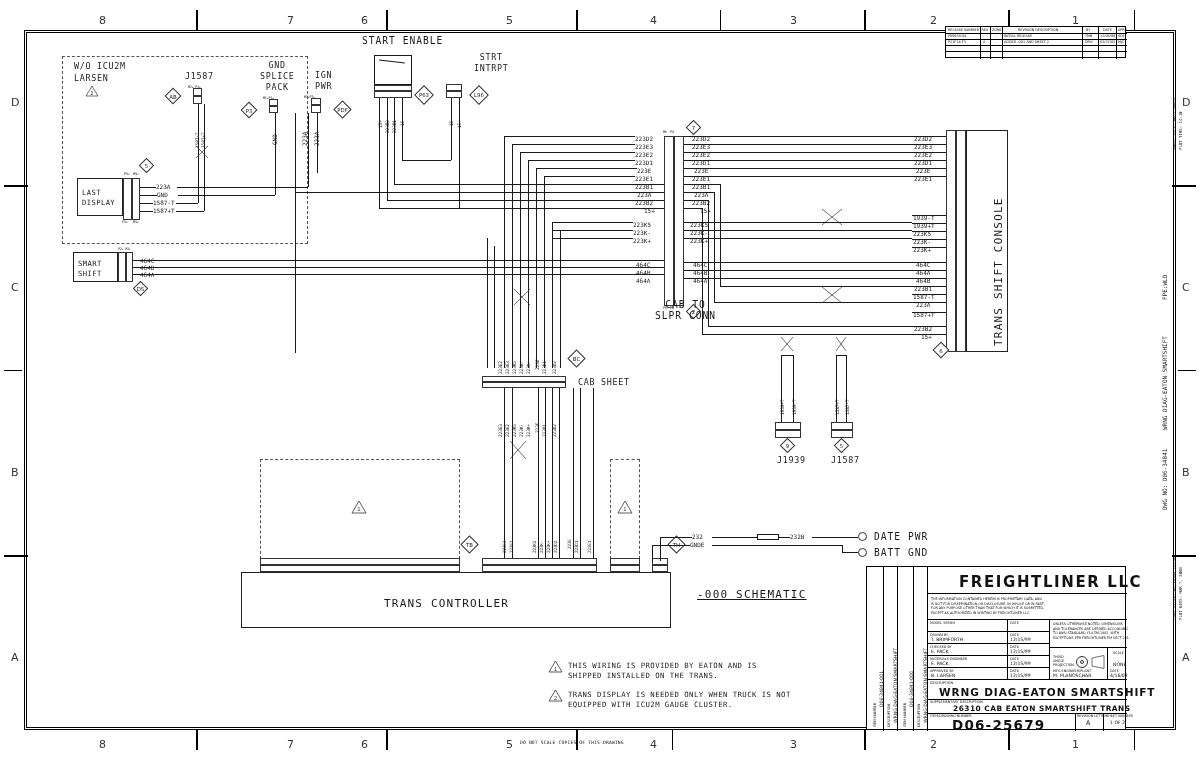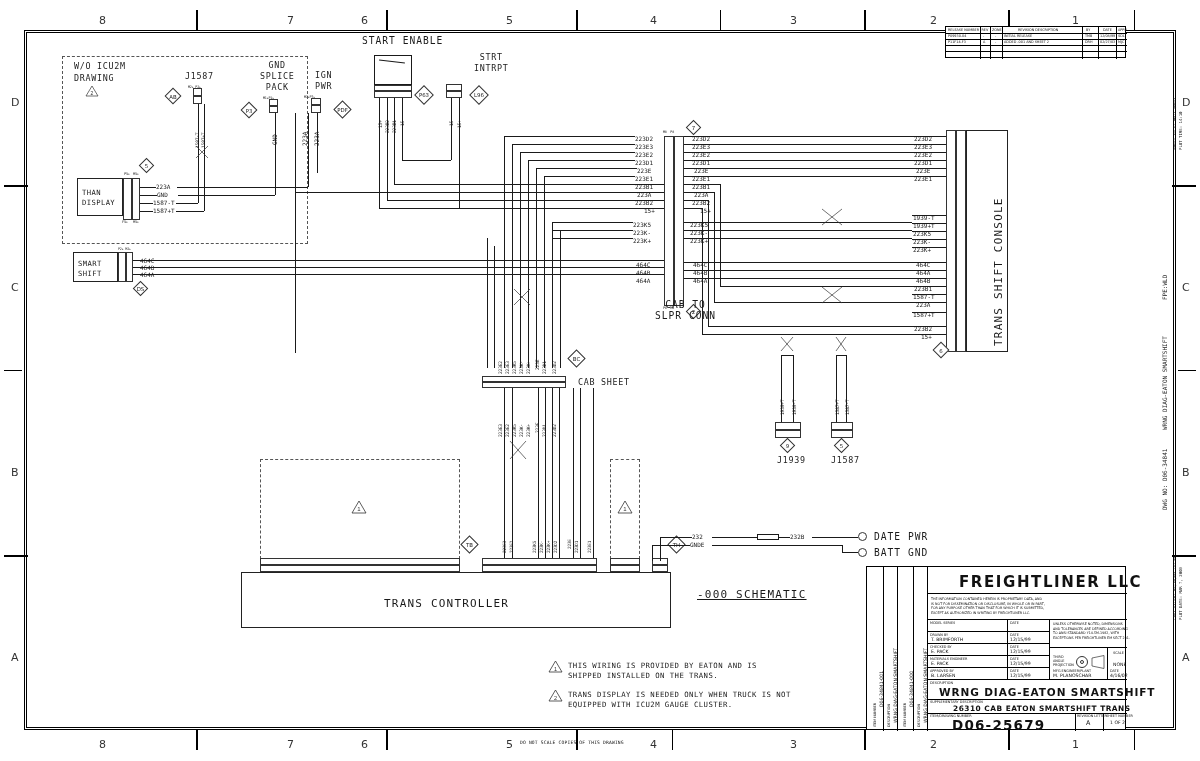--- a/index.html
+++ b/index.html
@@ -172,30 +172,30 @@
     <div class="rvt" style="left:37px;top:13.4px;">A</div>
     <div class="rvt" style="left:49px;top:13.4px;">-</div>
     <div class="rvt" style="left:58px;top:13.4px;">ADDED -001 AND SHEET 2</div>
     <div class="rvt" style="left:139px;top:13.4px;">DRH</div>
     <div class="rvt" style="left:154px;top:13.4px;">02/27/03</div>
     <div class="rvt" style="left:172px;top:13.4px;">MJC</div>
   </div>
 
   <div class="dash" style="left:62px;top:56px;width:246px;height:188px;"></div>
   <div class="t lbl8" style="left:74px;top:60px;line-height:12px;">W/O ICU2M
-DRAWING</div>
+LARSEN</div>
   <div class="warn" style="left:85px;top:85px;">
     <svg width="14" height="12" viewBox="0 0 14 12">
         <polygon points="7,1 13,11 1,11" fill="none" stroke="#333" stroke-width="0.7"></polygon>
         <text x="7" y="9.6" font-size="5" text-anchor="middle" fill="#333" font-family="sans-serif">2</text>
       </svg>
   </div>
 
   <div class="blkbox" style="left:77px;top:178px;width:46px;height:38px;"></div>
-  <div class="t lbl7" style="left:82px;top:188px;line-height:10px;">THAN
+  <div class="t lbl7" style="left:82px;top:188px;line-height:10px;">LAST
 DISPLAY</div>
   <div class="pins" style="left:123px;top:178px;width:9px;height:42px;"></div>
   <div class="pins" style="left:132px;top:178px;width:8px;height:42px;"></div>
   <div class="t lbl" style="left:124px;top:173px;font-size:3.6px;">P5▸</div>
   <div class="t lbl" style="left:133px;top:173px;font-size:3.6px;">M5▸</div>
   <div class="t lbl" style="left:122px;top:221px;font-size:3.6px;">F5▸</div>
   <div class="t lbl" style="left:133px;top:221px;font-size:3.6px;">M5▸</div>
 
   <div class="diam" style="left:141px;top:160px;width:11px;height:11px;"></div>
   <div class="diamT" style="left:141px;top:163px;width:11px;">5</div>

